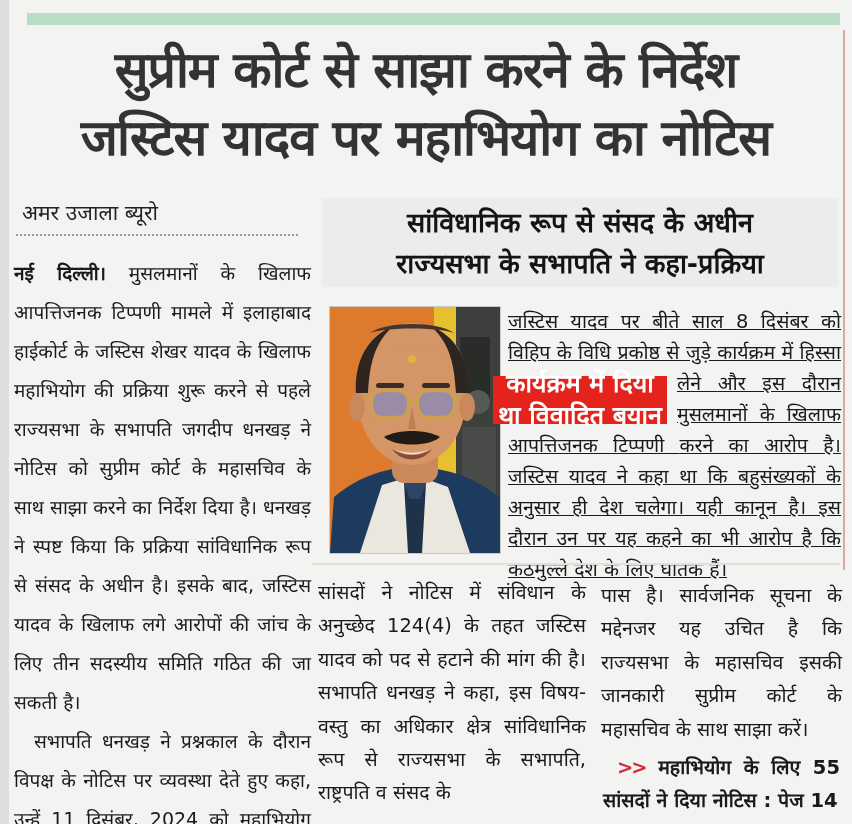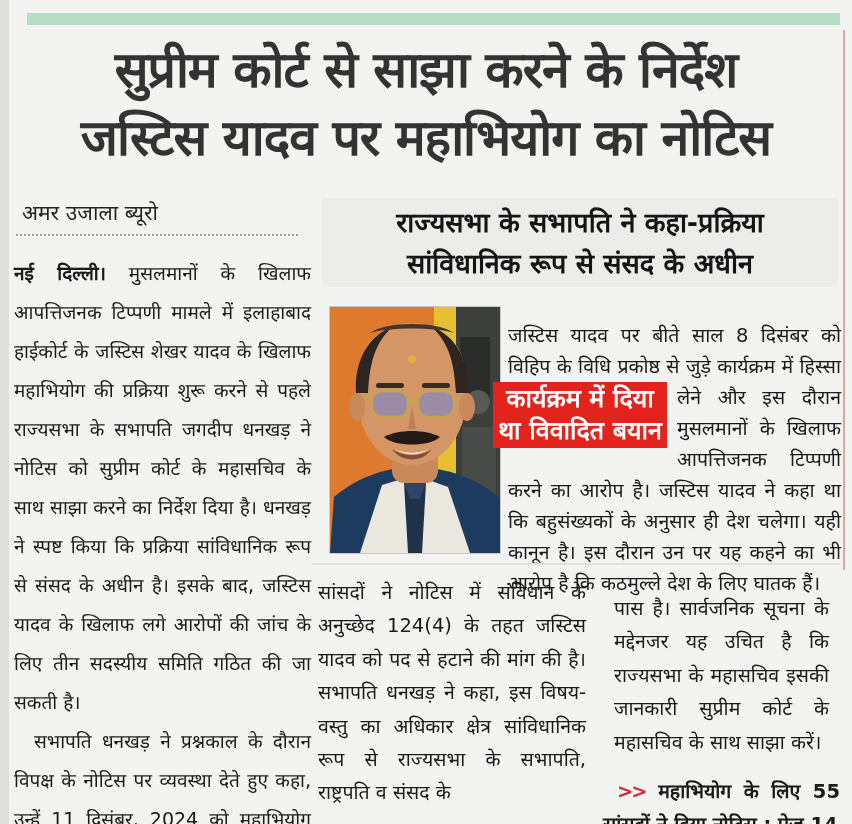--- a/index.html
+++ b/index.html
@@ -30,55 +30,55 @@
 
   .body-text{font-size:19px;color:#1a1a1a;text-align:justify;}
   .left-col{left:14px;top:254px;width:297px;line-height:39px;}
   .left-col p{margin:0;}
   .left-col p + p{text-indent:20px;}
   .lead{font-weight:700;}
 
   .photo{left:329px;top:306px;width:172px;height:248px;border:1px solid #c9c9c7;box-sizing:border-box;}
   .photo svg{display:block;}
 
-  .right-flow{left:508px;top:320px;width:333px;line-height:31px;font-size:19.5px;}
+  .right-flow{left:508px;top:306px;width:333px;line-height:31px;font-size:19.5px;text-decoration:underline;}
   .red-box{
-    float:left;width:174px;height:66px;margin:0 10px 6px -15px;
+    float:left;width:174px;height:48px;margin:8px 10px 6px -15px;
     background:#e4231c;color:#ffffff;
     display:flex;flex-direction:column;align-items:center;justify-content:center;
     font-size:25px;line-height:32px;font-weight:700;text-align:center;
   }
 
   .divider{left:312px;top:563px;width:528px;height:2px;background:#e0e0dd;}
 
   .bottom-mid{left:318px;top:576px;width:268px;line-height:33.4px;font-size:19.5px;}
   .bottom-right{left:598px;top:576px;width:247px;line-height:33.4px;font-size:19.5px;}
   .bottom-right .pointer-para{margin:5px;text-indent:14px;font-weight:700;}
   .pointer-sym{color:#d02c3a;font-weight:700;letter-spacing:-2px;}
-  .bottom-right p{margin:16px;}
+  .bottom-right p{margin:3px;}
 </style>
 </head>
 <body>
 
 <div class="abs left-strip"></div>
 <div class="abs green-bar"></div>
 <div class="abs pink-line"></div>
 
 <div class="abs headline">
   <div>सुप्रीम कोर्ट से साझा करने के निर्देश</div>
   <div>जस्टिस यादव पर महाभियोग का नोटिस</div>
 </div>
 
 <div class="abs byline">अमर उजाला ब्यूरो</div>
 <div class="abs byline-rule"></div>
 
 <div class="abs subhead-box">
   <div>
+    <div>सांविधानिक रूप से संसद के अधीन</div>
     <div>राज्यसभा के सभापति ने कहा-प्रक्रिया</div>
-    <div>सांविधानिक रूप से संसद के अधीन</div>
   </div>
 </div>
 
 <div class="abs body-text left-col">
   <p><span class="lead">नई दिल्ली।</span><span> मुसलमानों के खिलाफ आपत्तिजनक टिप्पणी मामले में इलाहाबाद हाईकोर्ट के जस्टिस शेखर यादव के खिलाफ महाभियोग की प्रक्रिया शुरू करने से पहले राज्यसभा के सभापति जगदीप धनखड़ ने नोटिस को सुप्रीम कोर्ट के महासचिव के साथ साझा करने का निर्देश दिया है। धनखड़ ने स्पष्ट किया कि प्रक्रिया सांविधानिक रूप से संसद के अधीन है। इसके बाद, जस्टिस यादव के खिलाफ लगे आरोपों की जांच के लिए तीन सदस्यीय समिति गठित की जा सकती है।</span></p>
   <p>सभापति धनखड़ ने प्रश्नकाल के दौरान विपक्ष के नोटिस पर व्यवस्था देते हुए कहा, उन्हें 11 दिसंबर, 2024 को महाभियोग प्रस्ताव के लिए बिना तारीख वाला नोटिस मिला है। विपक्षी</p>
 </div>
 
 <div class="abs photo">
   <svg width="170" height="246" viewBox="0 0 170 246" xmlns="http://www.w3.org/2000/svg">

